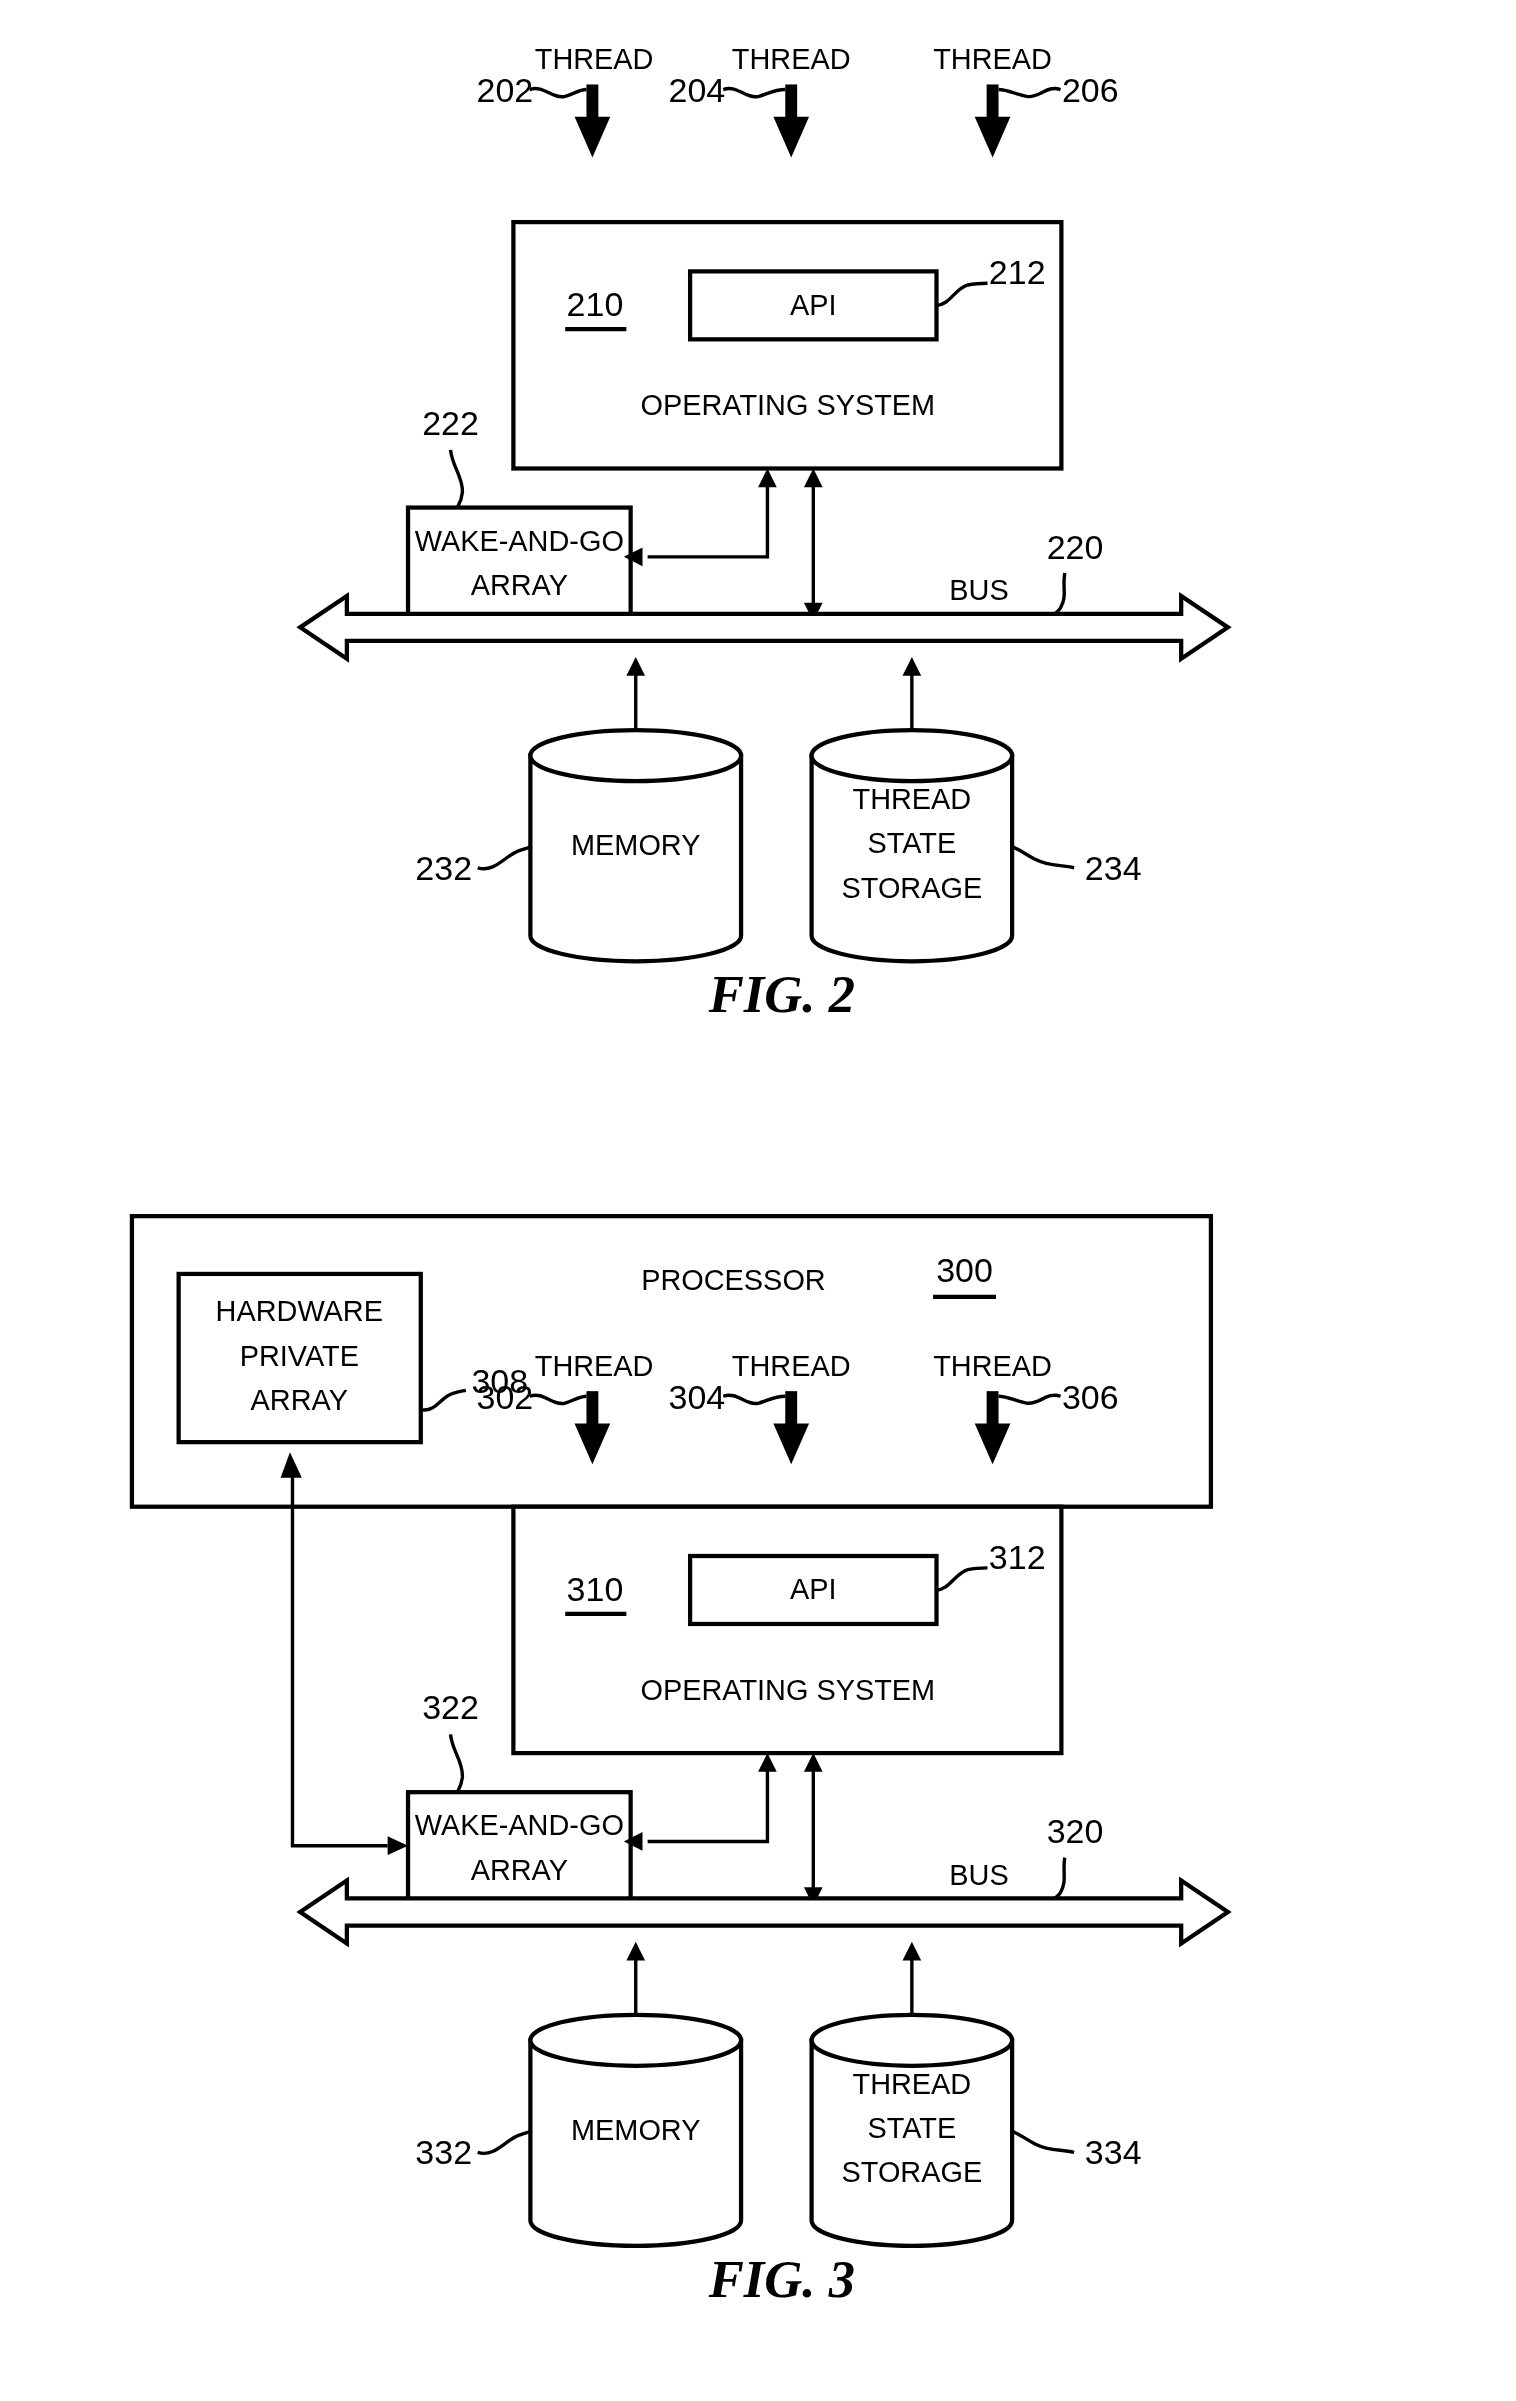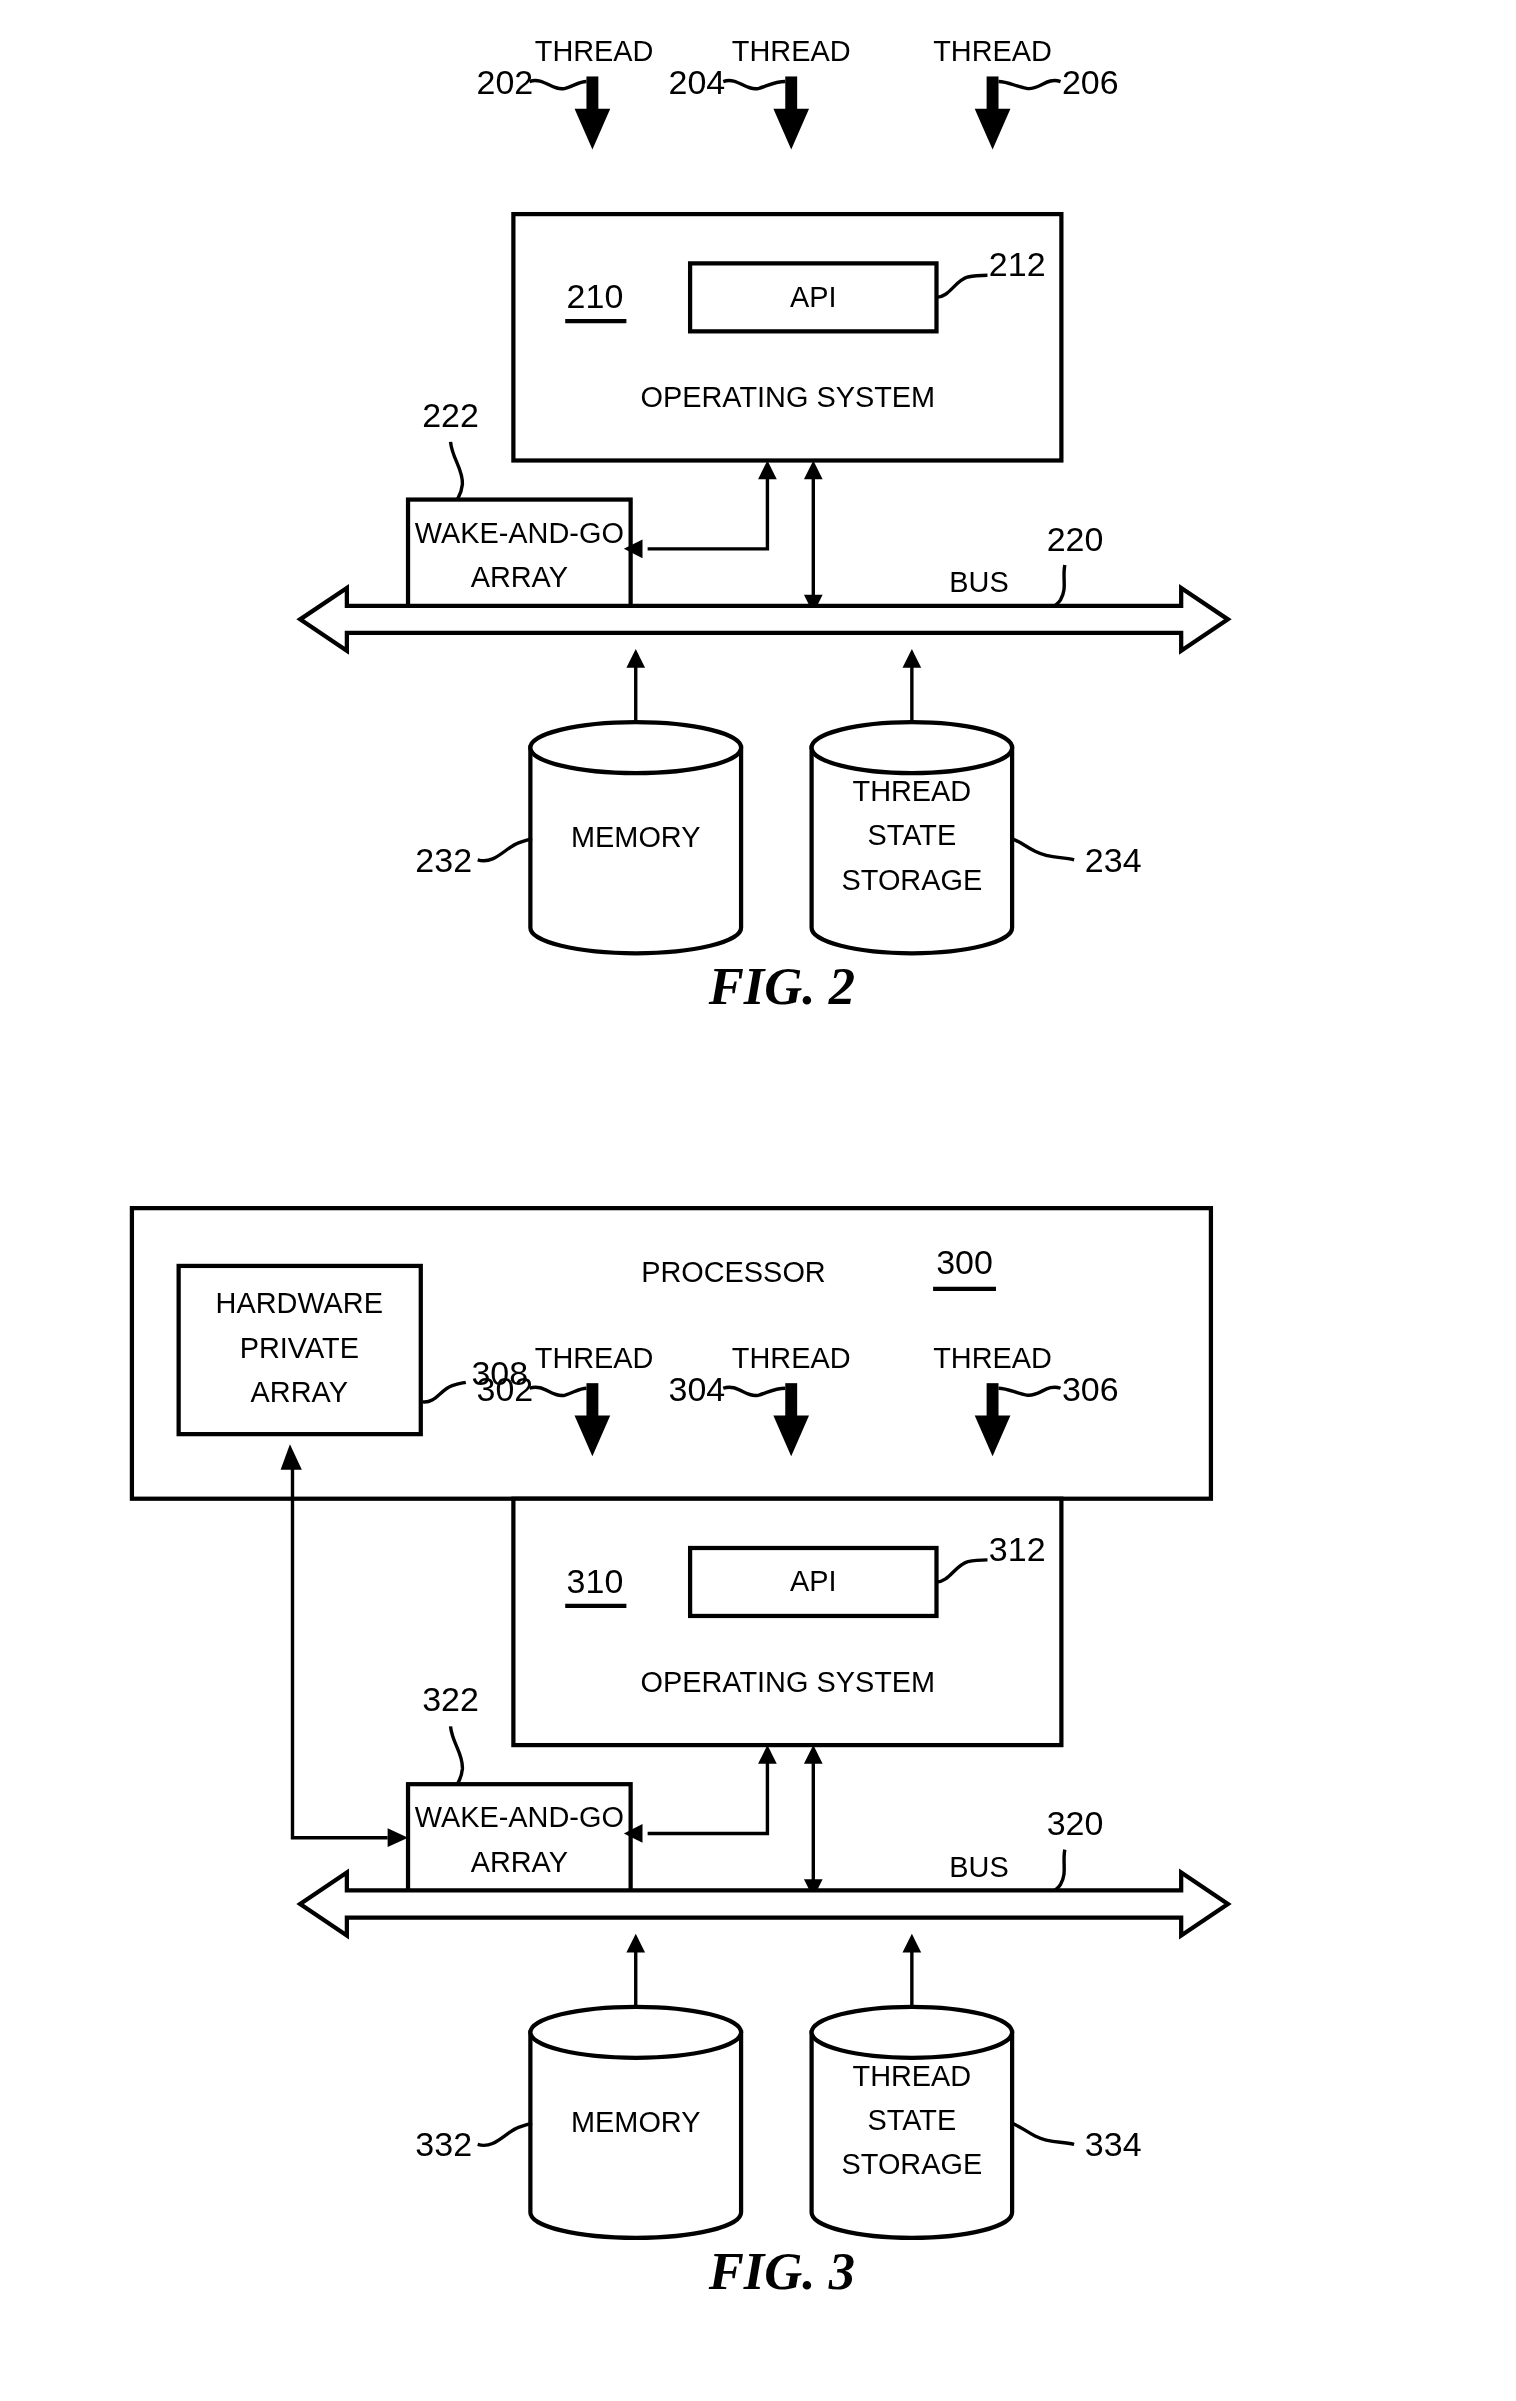--- a/index.html
+++ b/index.html
@@ -12,20 +12,21 @@
     width: 1517px;
     height: 2401px;
     font-family: "Liberation Sans", sans-serif;
     color: #000000;
     position: relative;
     overflow: hidden;
   }
   .figure-sheet {
     position: absolute;
     inset: 0;
+    margin-top: 8px;
   }
   svg.diagram {
     display: block;
   }
   text {
     font-family: "Liberation Sans", sans-serif;
     fill: #000000;
   }
   text.boxlabel {
     font-size: 34px;

